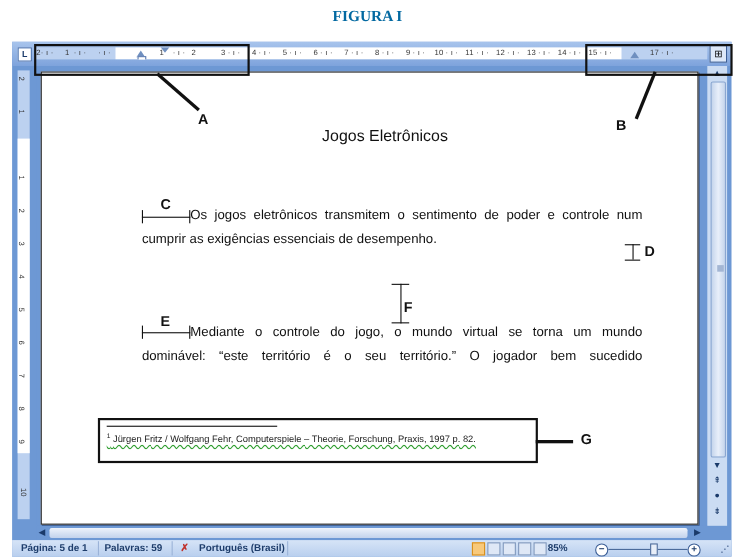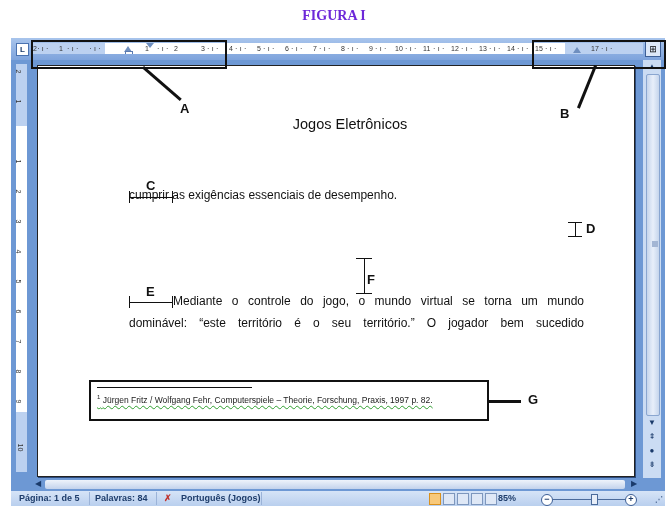--- a/index.html
+++ b/index.html
@@ -1,17 +1,17 @@
 <!DOCTYPE html>
 <html><head>
 <meta charset="utf-8">
 <style>
   html,body{margin:0;padding:0;background:#fff;}
   body{width:668px;height:509px;position:relative;overflow:hidden;font-family:"Liberation Sans",sans-serif;}
-  .fig-title{position:absolute;left:0;top:8px;width:668px;text-align:center;font-family:"Liberation Serif",serif;font-weight:bold;font-size:14px;color:#6d28d9;}
+  .fig-title{position:absolute;left:0;top:8px;width:668px;text-align:center;font-family:"Liberation Serif",serif;font-weight:bold;font-size:14px;color:#0369a1;}
   .window{position:absolute;left:11px;top:38px;width:654px;height:468px;background:#6d98d4;}
   .hruler-bar{position:absolute;left:0;top:0;width:654px;height:22px;background:linear-gradient(#a8c4ec,#7ea3dc);}
   .tab-stop-btn{position:absolute;left:5px;top:5px;width:11px;height:11px;background:#fff;border:1px solid #4a72b0;font-size:8px;line-height:11px;text-align:center;font-weight:bold;color:#1a3a6a;}
   .hruler{position:absolute;left:20px;top:5px;width:612px;height:11px;background:#bcd1f0;overflow:hidden;}
   .hruler .white{position:absolute;left:74px;top:0;width:460px;height:11px;background:#fff;}
   .hruler .ticks{position:absolute;left:0;top:0;width:612px;height:11px;font-size:7px;line-height:11px;color:#333;white-space:nowrap;letter-spacing:0.2px;}
   .indent-marker{position:absolute;top:2px;width:0;height:0;border-left:4px solid transparent;border-right:4px solid transparent;}
   .view-ruler-btn{position:absolute;right:4px;top:3px;width:14px;height:14px;background:#dde8f8;border:1px solid #3d5f96;font-size:9px;line-height:14px;text-align:center;}
   .vruler{position:absolute;left:5px;top:26px;width:11px;height:408px;background:#bcd1f0;}
   .vruler .white{position:absolute;left:0;top:62px;width:11px;height:286px;background:#fff;}
@@ -142,44 +142,45 @@
     <div class="nav" style="top:400px">⇟</div>
   </div>
 
   <div class="hscroll">
     <span class="arrow" style="left:2px">◀</span>
     <div class="track"></div>
     <span class="arrow" style="left:598px">▶</span>
   </div>
 
   <div class="statusbar">
-    <span class="sb-item" style="left:8px">Página: 1 de 5</span>
+    <span class="sb-item" style="left:8px">Página: 5 de 1</span>
     <span class="sb-sep" style="left:78px"></span>
-    <span class="sb-item" style="left:84px">Palavras: 84</span>
+    <span class="sb-item" style="left:84px">Palavras: 59</span>
     <span class="sb-sep" style="left:145px"></span>
     <span class="sb-item" style="left:153px;color:#c0302a">✗</span>
-    <span class="sb-item" style="left:170px">Português (Jogos)</span>
+    <span class="sb-item" style="left:170px">Português (Brasil)</span>
     <span class="sb-sep" style="left:250px"></span>
     <div class="view-btns">
       <span class="active"></span><span></span><span></span><span></span><span></span>
     </div>
     <span class="sb-item" style="left:487px">85%</span>
     <div class="zoom-slider">
       <div class="btn" style="left:0">−</div>
       <div class="line"></div>
       <div class="thumb"></div>
       <div class="btn" style="left:84px">+</div>
     </div>
     <span class="resize-grip">⋰</span>
   </div>
 </div>
 
 <div class="doc-title">Jogos Eletrônicos</div>
 
 <div class="para" style="top:184px">
+  <span class="line first">Os jogos eletrônicos transmitem o sentimento de poder e controle num</span>
   <span class="line last">cumprir as exigências essenciais de desempenho.</span>
 </div>
 
 <div class="para" style="top:290px">
   <span class="line first">Mediante o controle do jogo, o mundo virtual se torna um mundo</span>
   <span class="line">dominável: “este território é o seu território.” O jogador bem sucedido</span>
 </div>
 
 <div class="footnote-box">
   <div class="footnote-rule"></div>

